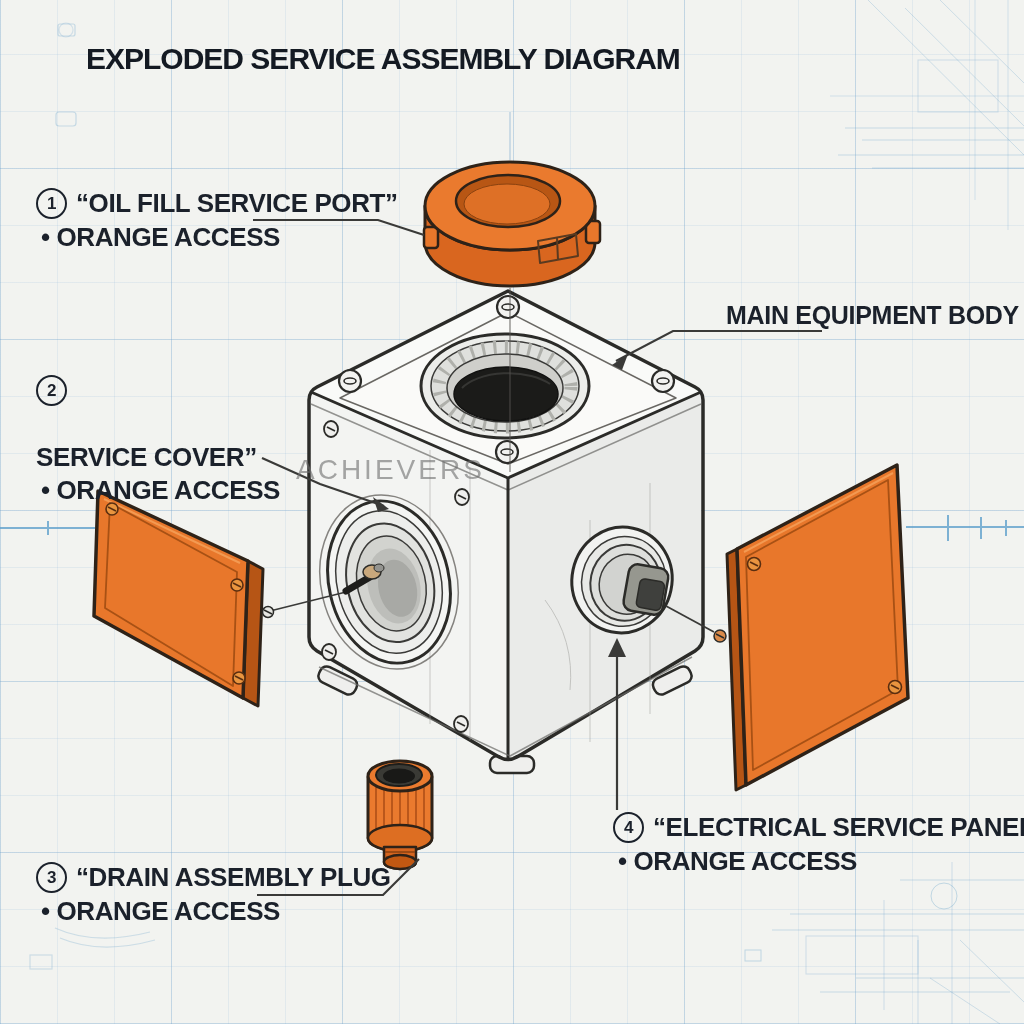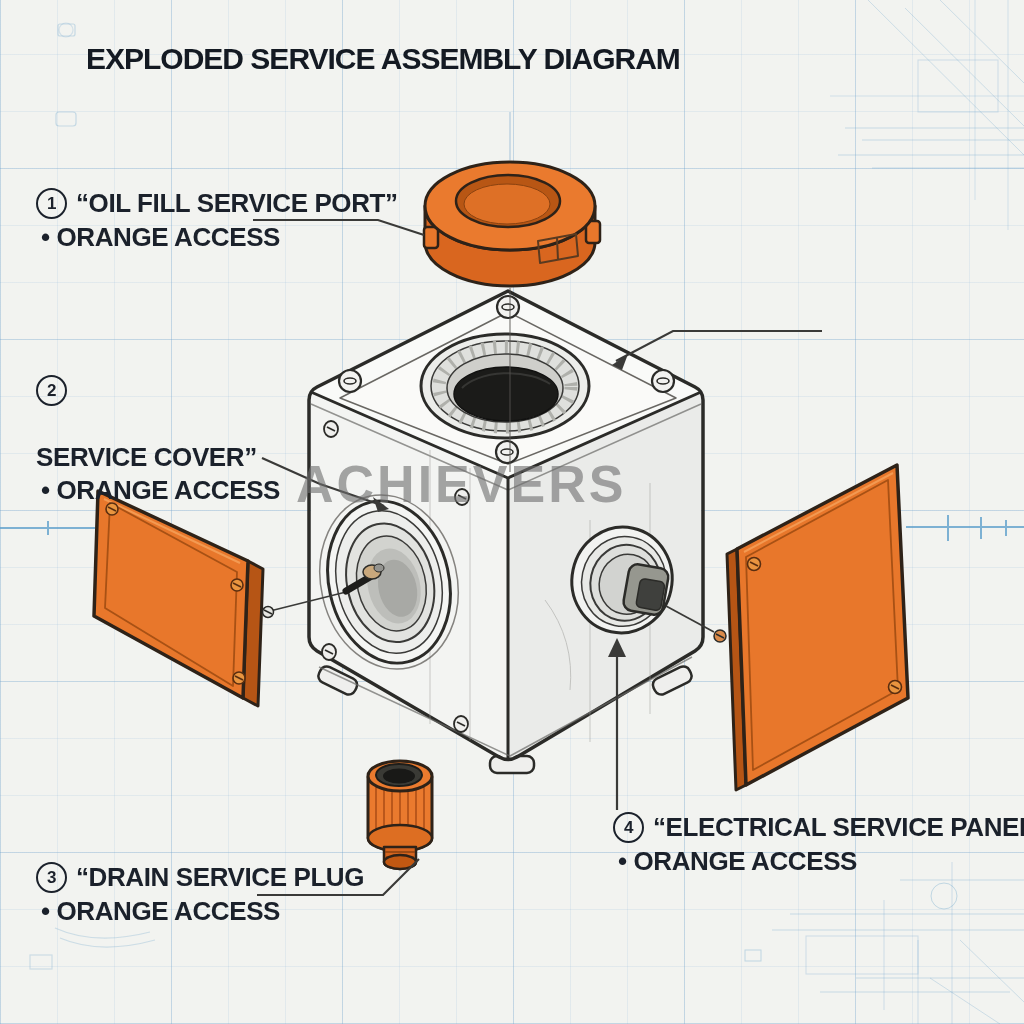--- a/index.html
+++ b/index.html
@@ -27,21 +27,21 @@
     flex:0 0 auto;width:27px;height:27px;border:2.6px solid #1b212b;border-radius:50%;
     display:inline-flex;align-items:center;justify-content:center;font-size:17px;font-weight:700;
   }
   .bullet{margin-top:3px;padding-left:5px;}
   .cont{margin-left:0;margin-top:36px;}
   .body-label{
     position:absolute;left:726px;top:301px;font-weight:700;font-size:25px;
     color:#1b212b;letter-spacing:-0.3px;white-space:nowrap;
   }
   .watermark{
-    position:absolute;left:296px;top:454px;font-size:52px;font-weight:700;
+    position:absolute;left:296px;top:454px;font-size:28px;font-weight:400;
     color:#6e6e6e;opacity:.6;letter-spacing:3px;white-space:nowrap;
   }
 </style>
 </head>
 <body>
 
 <div class="canvas">
 
 <svg viewBox="0 0 1024 1024" width="1024" height="1024">
 
@@ -241,33 +241,34 @@
 <div class="title">EXPLODED SERVICE ASSEMBLY DIAGRAM</div>
 
 <div class="callout" style="left:36px;top:188px;">
   <div class="row">
     <span class="num">1</span>
     <span>“OIL FILL SERVICE PORT”</span>
   </div>
   <div class="bullet">• ORANGE ACCESS</div>
 </div>
 
+<div class="body-label">MAIN EQUIPMENT BODY</div>
 
 <div class="callout" style="left:36px;top:375px;">
   <div class="row">
     <span class="num">2</span>
   </div>
   <div class="cont">SERVICE COVER”</div>
   <div class="bullet">• ORANGE ACCESS</div>
 </div>
 
 <div class="callout" style="left:36px;top:862px;">
   <div class="row">
     <span class="num">3</span>
-    <span>“DRAIN SERVICE PLUG</span>
+    <span>“DRAIN ASSEMBLY PLUG</span>
   </div>
   <div class="bullet">• ORANGE ACCESS</div>
 </div>
 
 <div class="callout" style="left:613px;top:812px;">
   <div class="row">
     <span class="num">4</span>
     <span>“ELECTRICAL SERVICE PANEL”</span>
   </div>
   <div class="bullet">• ORANGE ACCESS</div>

